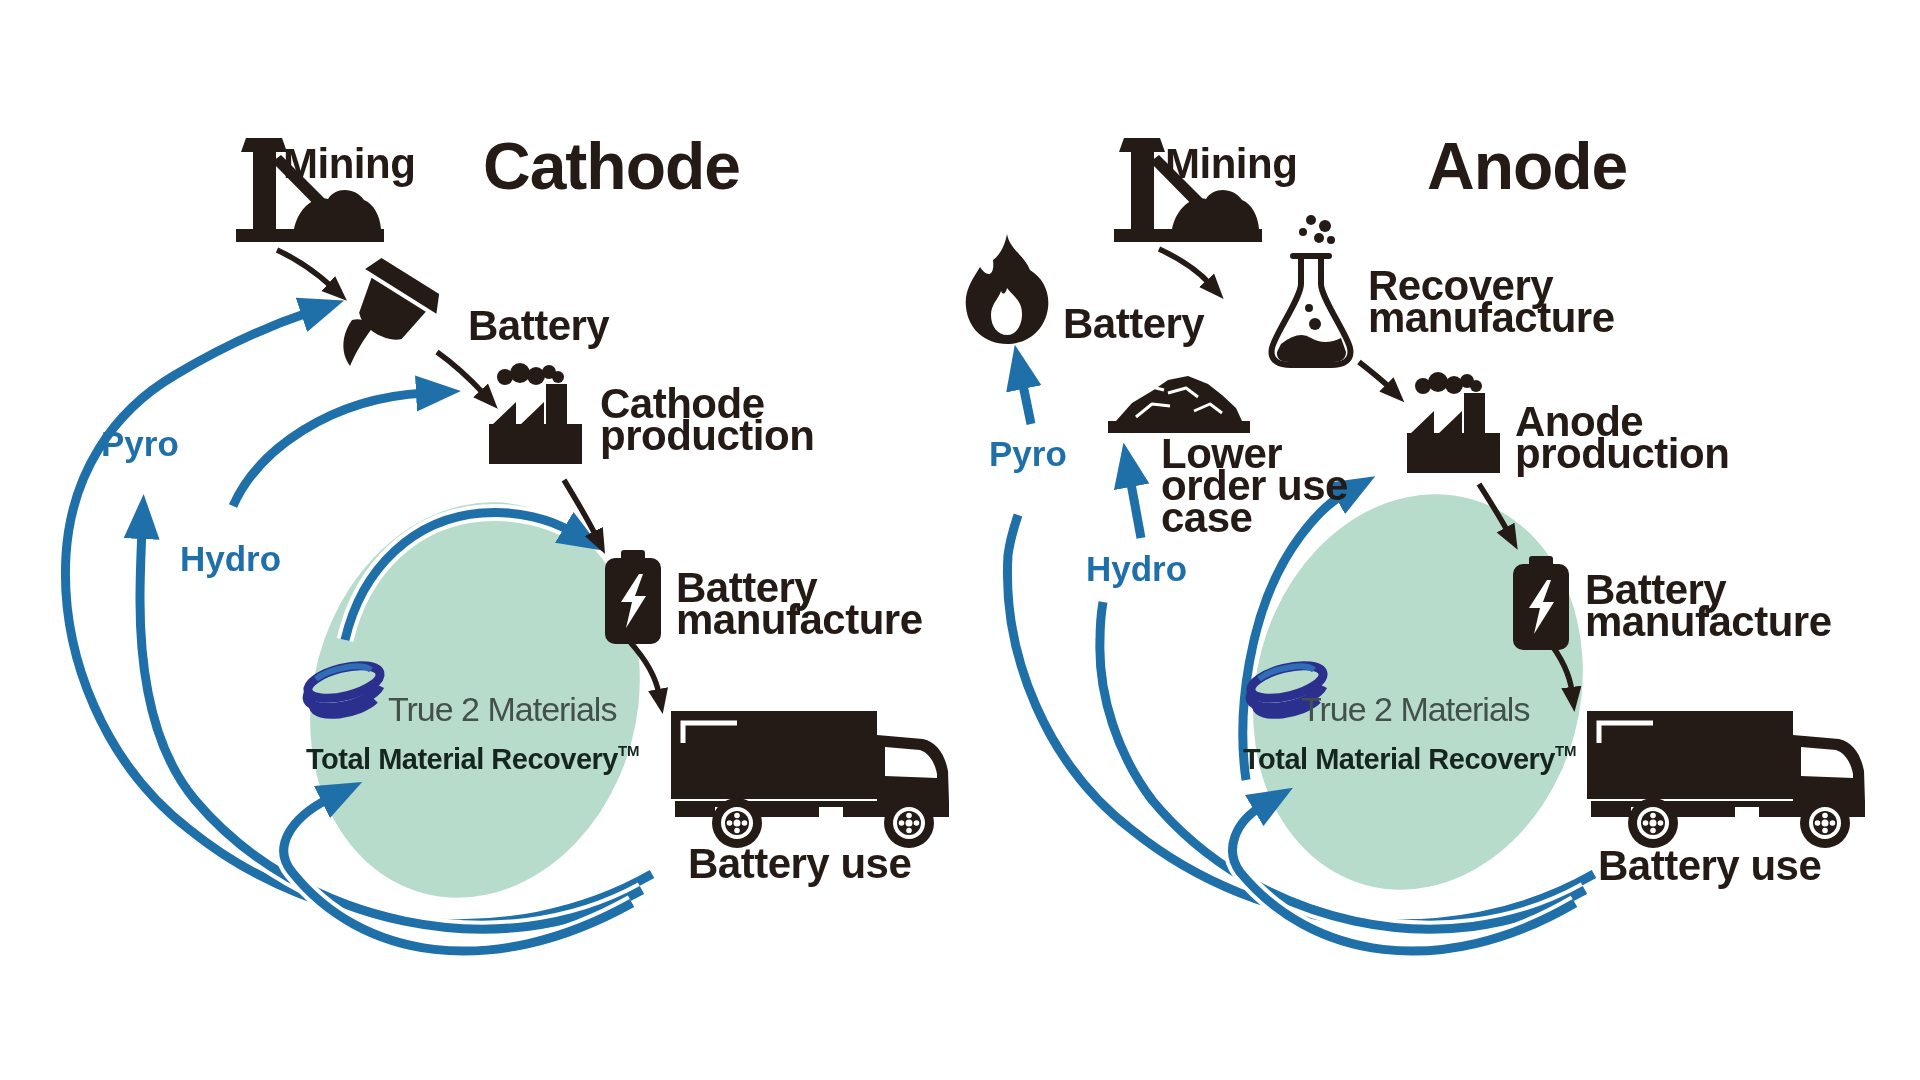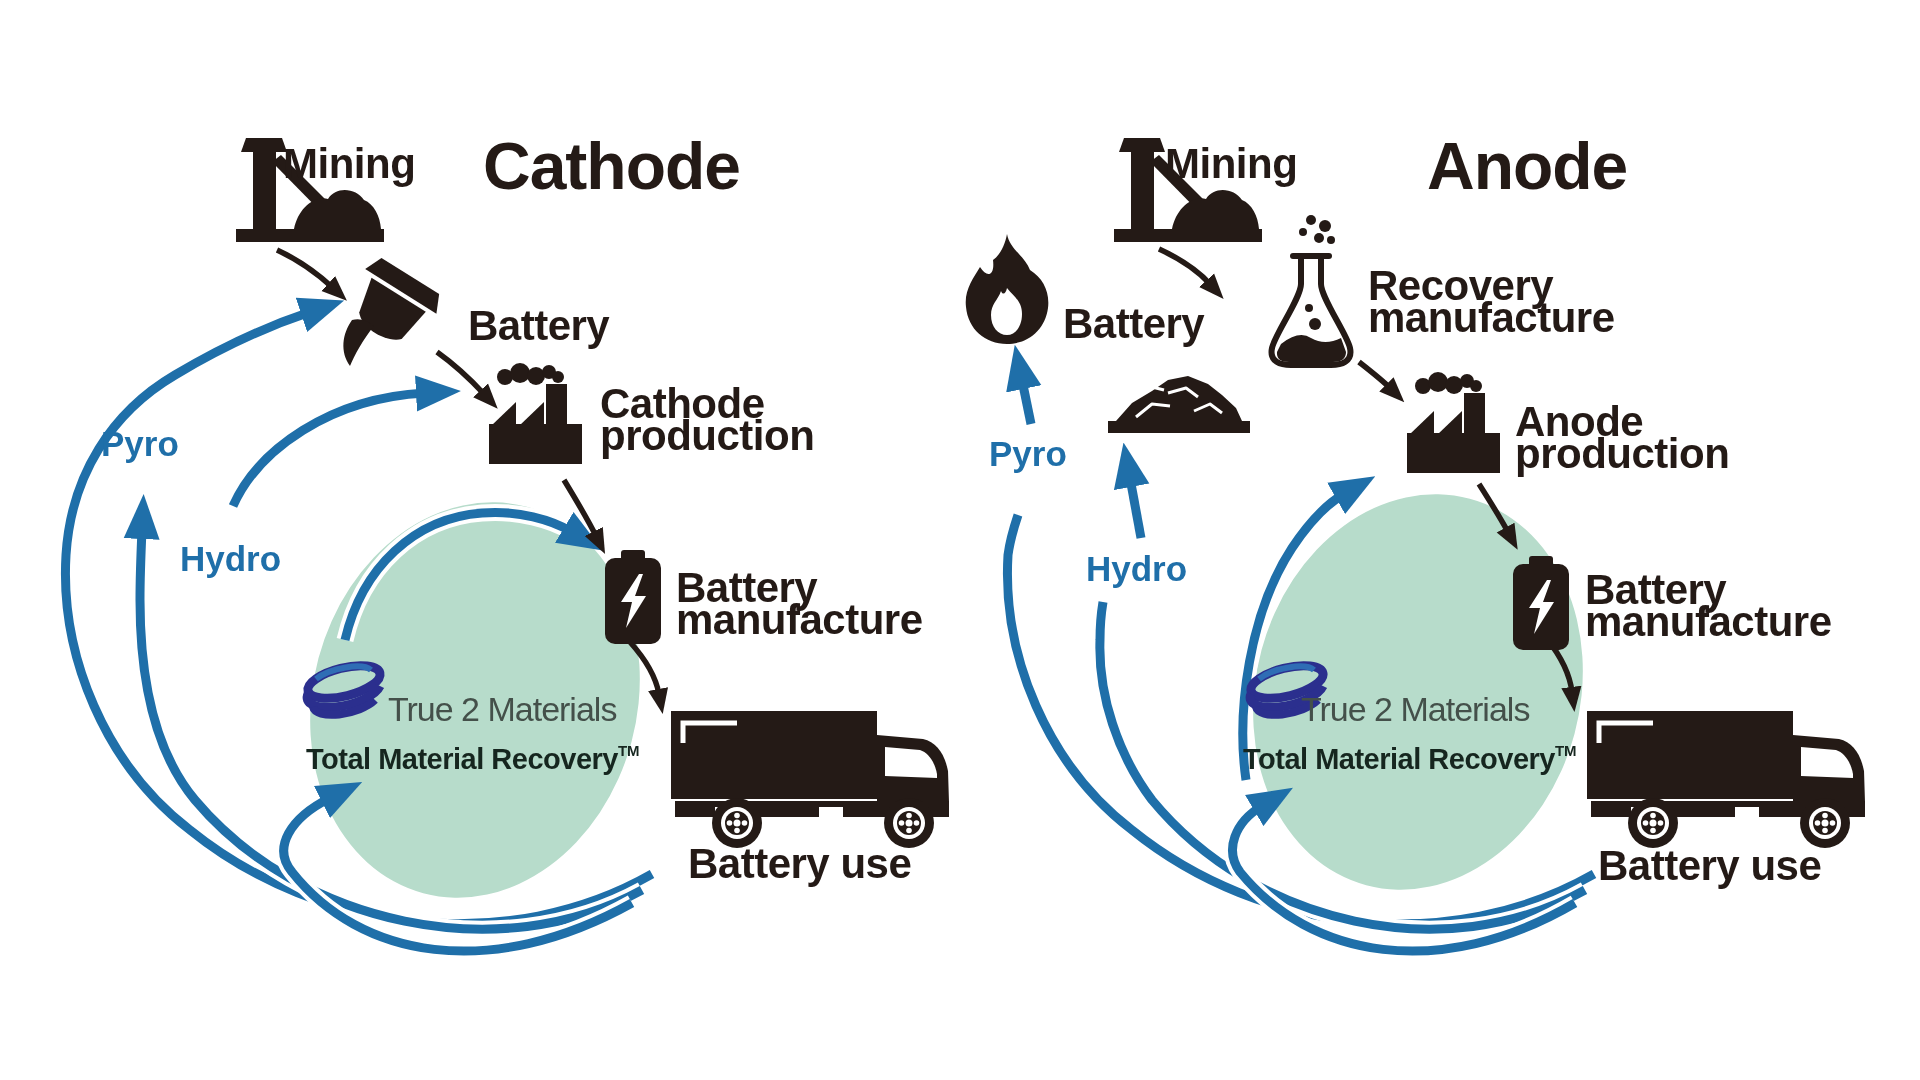--- a/index.html
+++ b/index.html
@@ -238,20 +238,25 @@
     <span>Total Material Recovery</span><sup>TM</sup>
   </div>
 
   <div class="title" style="left:1427px;top:133px">Anode</div>
   <div class="lbl" style="left:1165px;top:148px">Mining</div>
   <div class="lbl" style="left:1063px;top:308px">Battery</div>
   <div class="lbl" style="left:1368px;top:270px">
     <span>Recovery</span>
       <span>manufacture</span>
   </div>
+  <div class="lbl" style="left:1161px;top:438px">
+    <span>Lower</span>
+      <span>order use</span>
+      <span>case</span>
+  </div>
   <div class="lbl" style="left:1515px;top:406px">
     <span>Anode</span>
       <span>production</span>
   </div>
   <div class="lbl" style="left:1585px;top:574px">
     <span>Battery</span>
       <span>manufacture</span>
   </div>
   <div class="lbl" style="left:1598px;top:850px">Battery use</div>
   <div class="bluelbl" style="left:989px;top:436px">Pyro</div>

